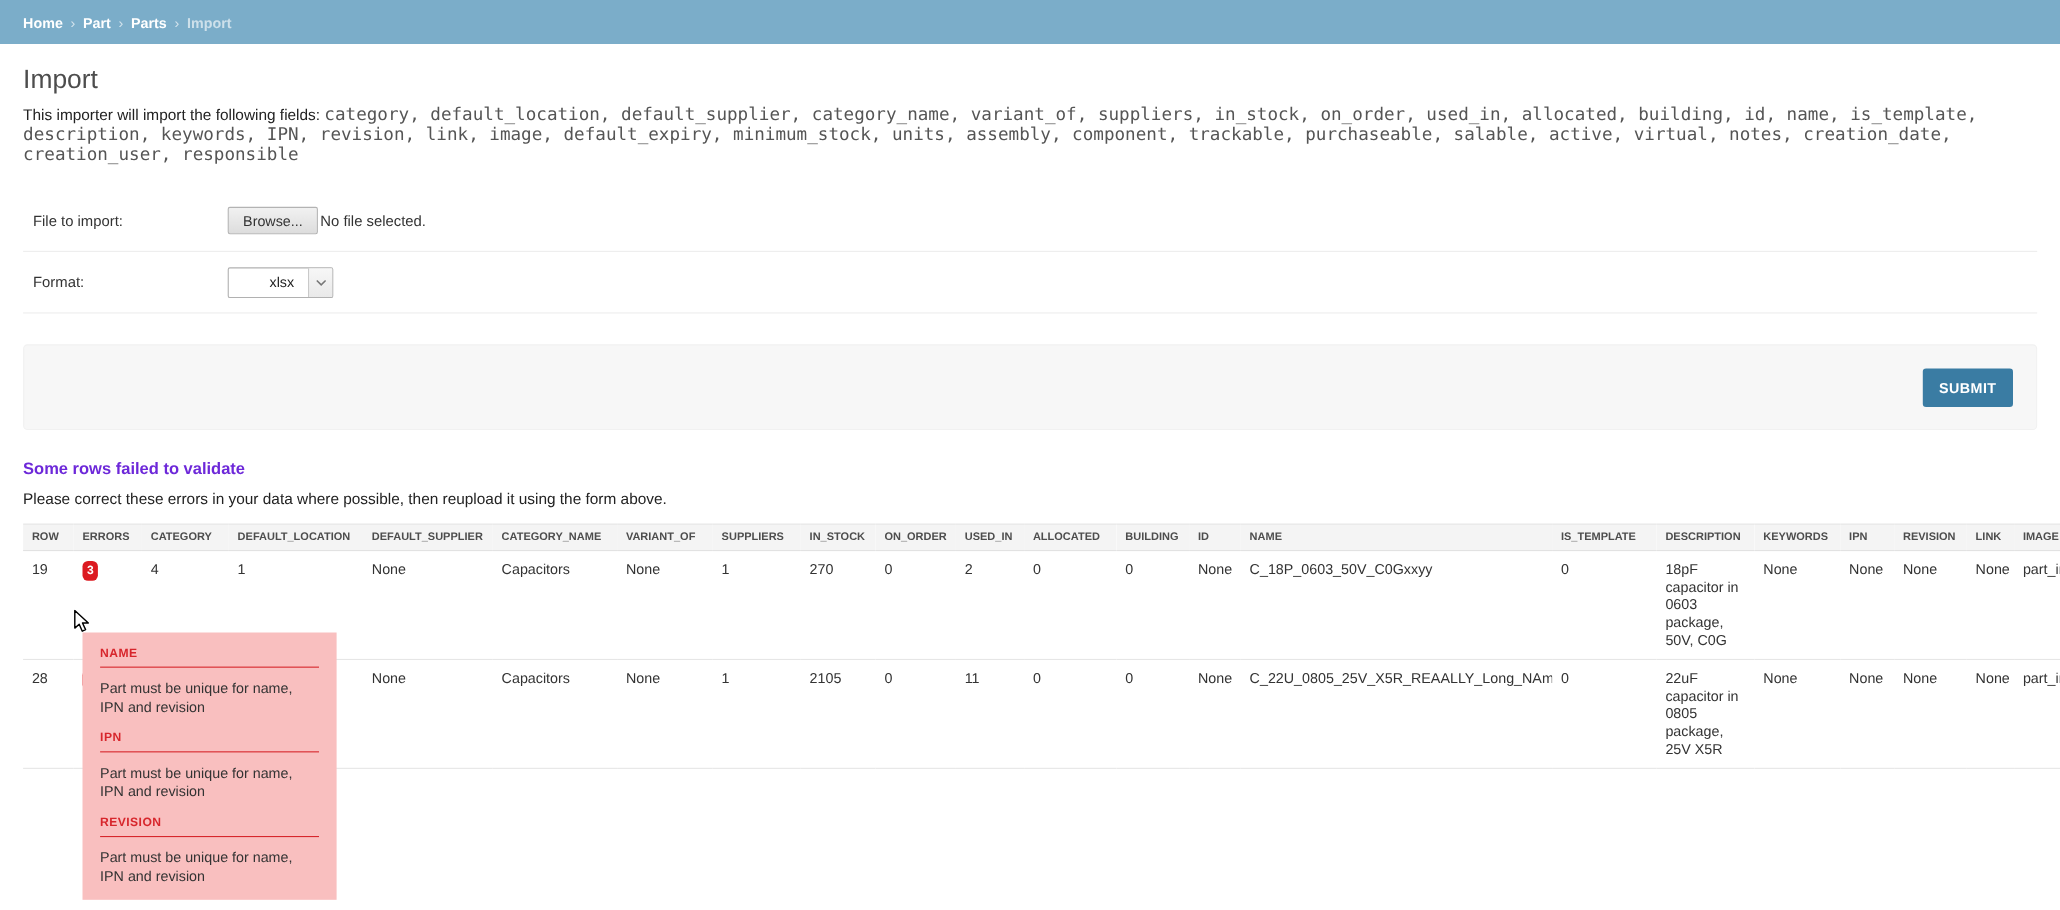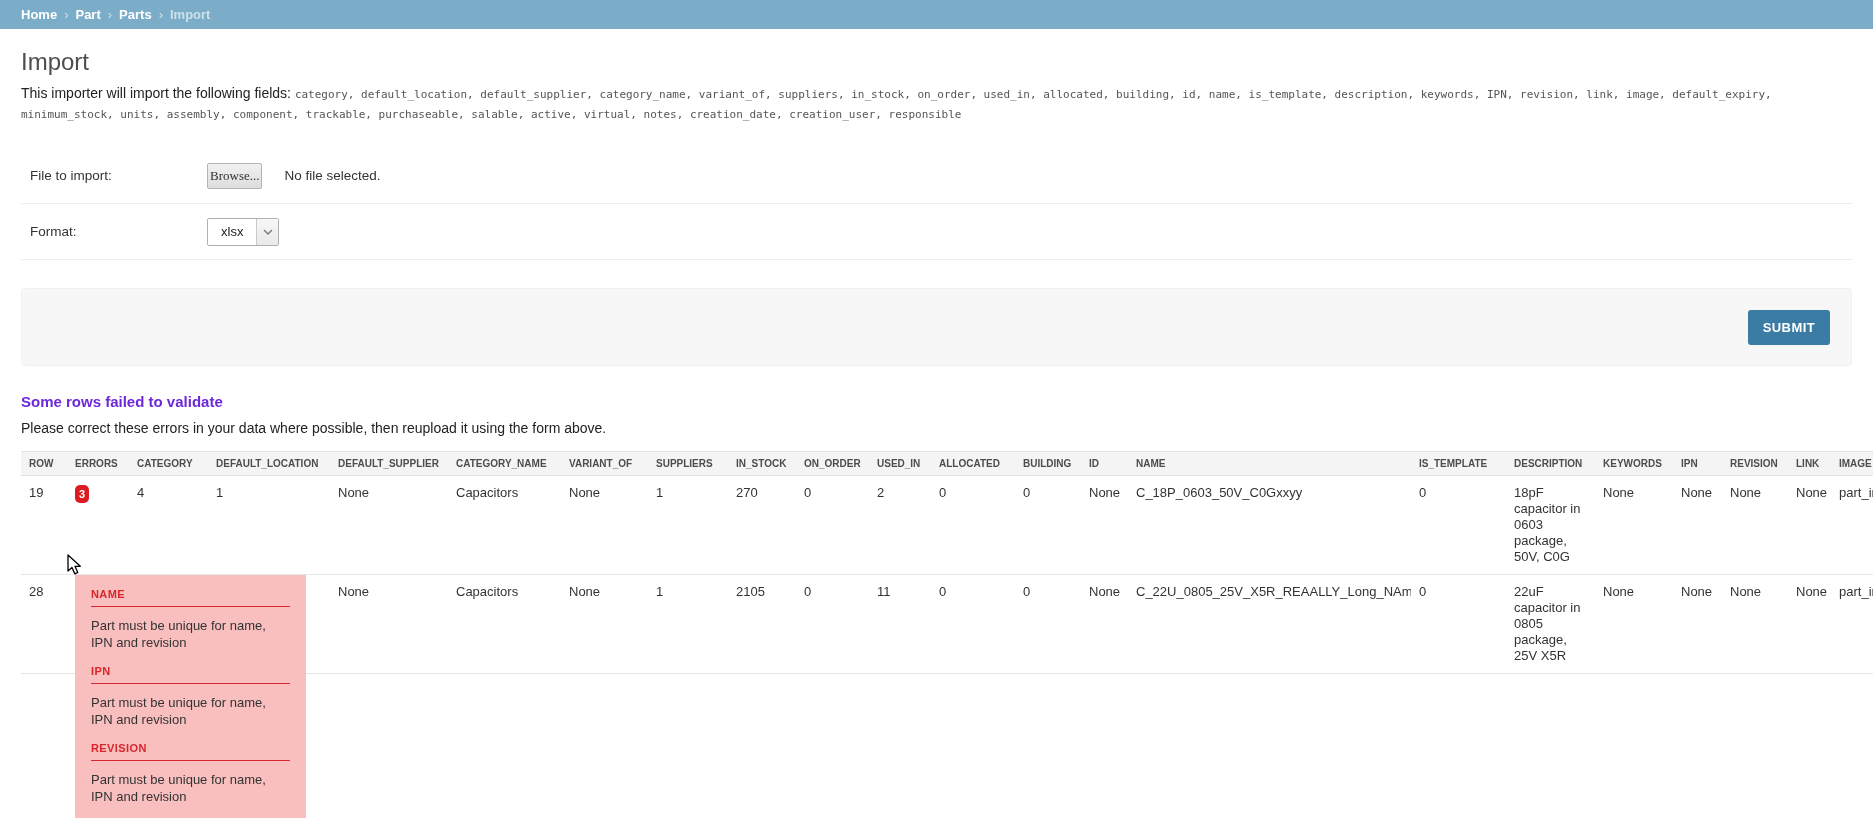--- a/index.html
+++ b/index.html
@@ -5,60 +5,60 @@
   * { box-sizing: border-box; }
   html,body { margin:0; padding:0; }
   body {
     width:1873px; height:827px; overflow:hidden; position:relative;
     background:#fff; color:#333;
     font-family:"Liberation Sans", sans-serif;
   }
 
   
   .breadcrumb-bar {
-    height:29px; background:var(--breadcrumb-bg,#7badc9);
+    height:40px; background:var(--breadcrumb-bg,#7badc9);
     display:flex; align-items:center; padding:0 21px;
     font-size:13px; font-weight:bold; color:#fff;
   }
   .breadcrumb-bar a { color:#fff; text-decoration:none; }
   .crumb-sep { color:rgba(255,255,255,.65); margin:0 7px; font-weight:400; }
   .crumb-current { color:rgba(255,255,255,.62); }
 
   .content { padding:0 21px; }
 
   h1.page-title {
     font-size:24px; font-weight:400; color:#4d4d4d;
     margin:19px 0 8px; line-height:28px;
   }
 
   .fields-para { margin:0 0 24px; font-size:14px; line-height:18px; color:#222; }
   .fields-list {
     font-family:"DejaVu Sans Mono", monospace;
-    font-size:11px; color:#555;
+    font-size:16px; color:#555;
   }
 
   
   .form-row {
     display:flex; align-items:center;
     min-height:56px; padding:0 9px;
     border-bottom:1px solid #ededed;
     font-size:13.5px;
   }
   .form-label { flex:0 0 177px; color:#333; }
   .browse-button {
-    font-family:Liberation Serif, serif;
+    font-family:Liberation Sans, sans-serif;
     font-size:13px; color:#333;
     background:linear-gradient(#f1f1f1,#dddddd);
     border:1px solid #b3b3b3; border-radius:2px;
-    padding:4px 2px; cursor:pointer;
-  }
-  .file-status { margin-left:22px; color:#333; }
+    padding:4px 13px; cursor:pointer;
+  }
+  .file-status { margin-left:2px; color:#333; }
   .fake-select {
     display:inline-flex; align-items:stretch; height:28px;
-    border:1px solid #b1b1b1; border-radius:2px; background:#fff; cursor:pointer;
+    border:1px solid #b1b1b1; border-radius:2px; background:#fff; cursor:pointer;padding-left:24px;
   }
   .select-value { padding:0 13px; line-height:26px; font-size:13px; color:#222; }
   .select-arrow {
     width:22px; background:linear-gradient(#f7f7f7,#e9e9e9);
     border-left:1px solid #c9c9c9;
     display:flex; align-items:center; justify-content:center; color:#888;
   }
 
   
   .actions-panel {

